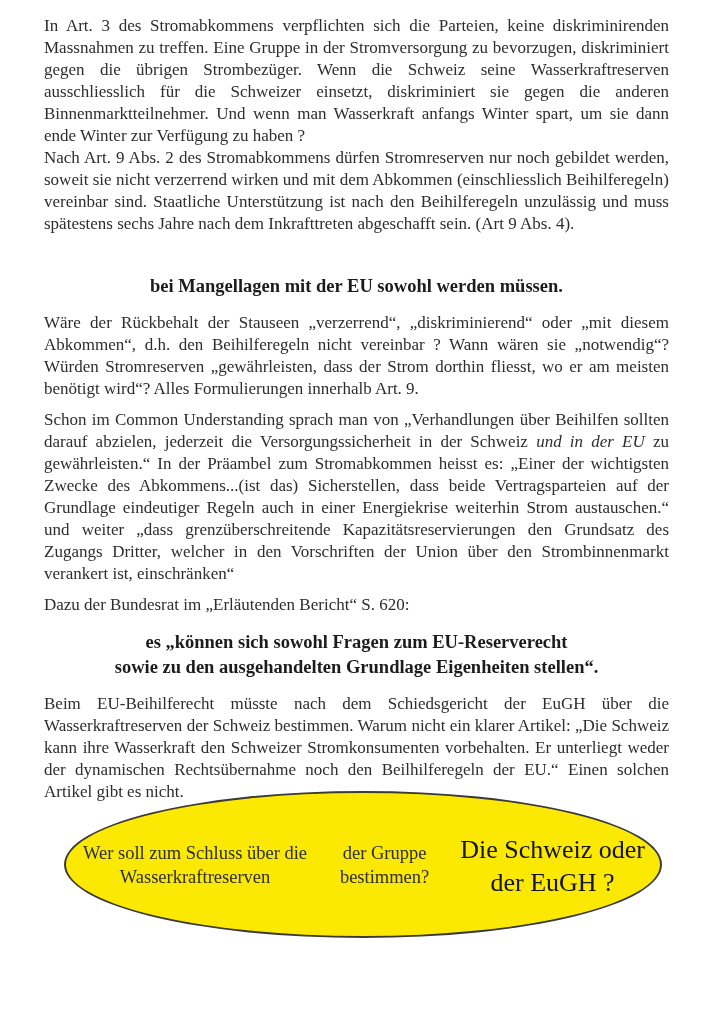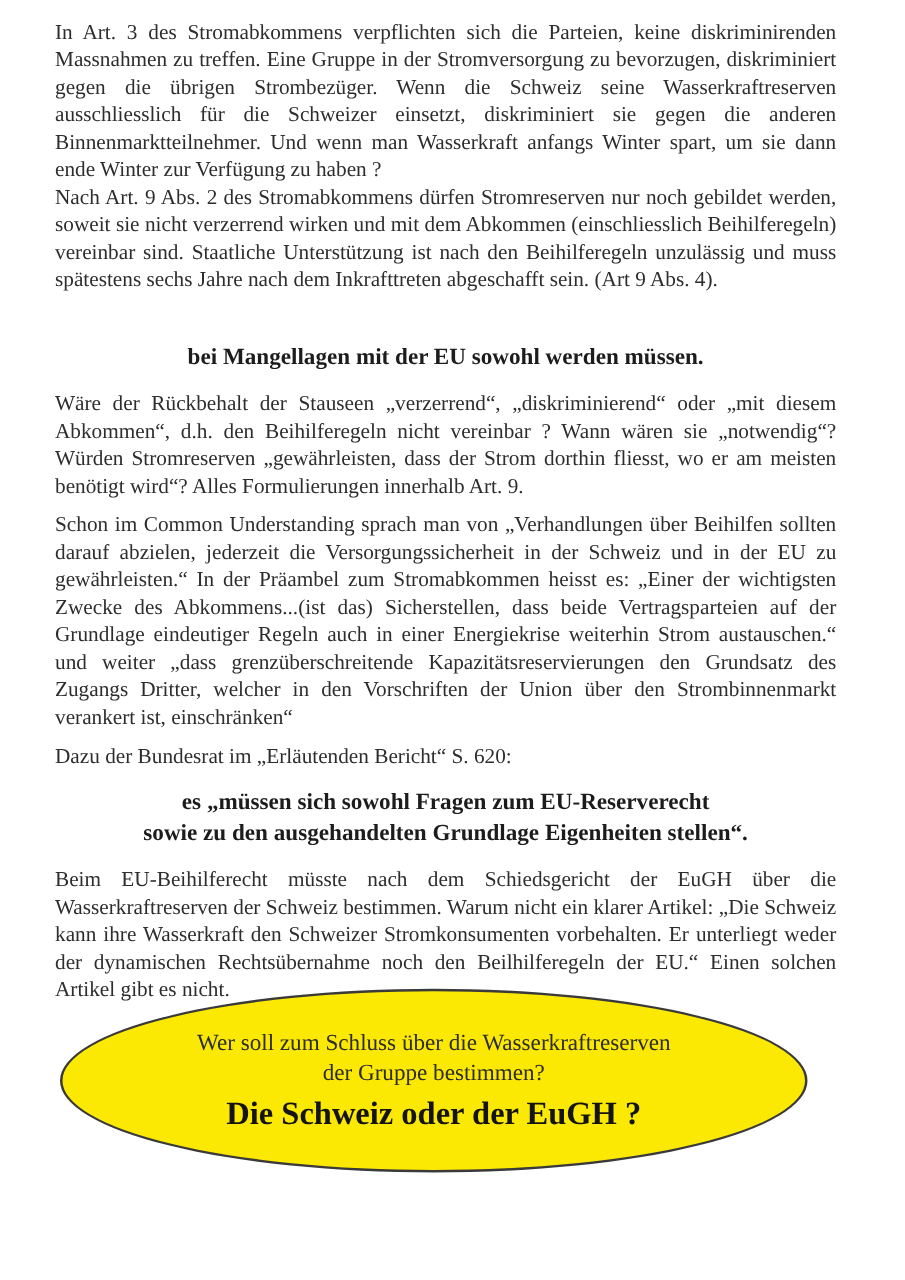--- a/index.html
+++ b/index.html
@@ -31,46 +31,47 @@
   }
   .center-heading {
     font-size: 18.5px;
     line-height: 25px;
     font-weight: bold;
     text-align: center;
     color: #1c1c1c;
     margin: 14px 0 13px 0;
   }
   .italic-seg {
+    font-style: italic;
   }
   .callout-ellipse {
     position: absolute;
-    left: 48px;
+    left: 64px;
     top: 791px;
     width: 598px;
     height: 147px;
     box-sizing: border-box;
     background: #fce903;
     border: 2px solid #3a3a3a;
     border-radius: 50%;
     display: flex;
-    flex-direction: column;
+    flex-direction: row;
     align-items: center;
     justify-content: center;
     text-align: center;
   }
   .callout-line {
     font-size: 18.5px;
     line-height: 24px;
     color: #2d2d2d;
   }
   .callout-line-bold {
     font-size: 26px;
     line-height: 33px;
-    font-weight: bold;
+    font-weight: normal;
     color: #141414;
     margin-top: 3px;
   }
 </style>
 </head>
 <body>
 
 <div class="page">
   <div class="content">
 
@@ -83,21 +84,21 @@
       <span>bei Mangellagen mit der EU sowohl werden müssen.</span>
     </div>
 
     <p>Wäre der Rückbehalt der Stauseen „verzerrend“, „diskriminierend“ oder „mit diesem Abkommen“, d.h. den Beihilferegeln nicht vereinbar ? Wann wären sie „notwendig“? Würden Stromreserven „gewährleisten, dass der Strom dorthin fliesst, wo er am meisten benötigt wird“? Alles Formulierungen innerhalb Art. 9.</p>
 
     <p><span>Schon im Common Understanding sprach man von „Verhandlungen über Beihilfen sollten darauf abzielen, jederzeit die Versorgungssicherheit in der Schweiz </span><span class="italic-seg">und in der EU</span><span> zu gewährleisten.“ In der Präambel zum Stromabkommen heisst es: „Einer der wichtigsten Zwecke des Abkommens...(ist das) Sicherstellen, dass beide Vertragsparteien auf der Grundlage eindeutiger Regeln auch in einer Energiekrise weiterhin Strom austauschen.“ und weiter „dass grenzüberschreitende Kapazitätsreservierungen den Grundsatz des Zugangs Dritter, welcher in den Vorschriften der Union über den Strombinnenmarkt verankert ist, einschränken“</span></p>
 
     <p>Dazu der Bundesrat im „Erläutenden Bericht“ S. 620:</p>
 
     <div class="center-heading">
-      <span>es „müssen sich sowohl Fragen zum EU-Reserverecht</span><br>
+      <span>es „können sich sowohl Fragen zum EU-Reserverecht</span><br>
       <span>sowie zu den ausgehandelten Grundlage Eigenheiten stellen“.</span>
     </div>
 
     <p>Beim EU-Beihilferecht müsste nach dem Schiedsgericht der EuGH über die Wasserkraftreserven der Schweiz bestimmen. Warum nicht ein klarer Artikel: „Die Schweiz kann ihre Wasserkraft den Schweizer Stromkonsumenten vorbehalten. Er unterliegt weder der dynamischen Rechtsübernahme noch den Beilhilferegeln der EU.“ Einen solchen Artikel gibt es nicht.</p>
   </div>
 
   <div class="callout-ellipse" style="background: rgb(252, 233, 3); border-color: rgb(58, 58, 58);">
     <div class="callout-line">Wer soll zum Schluss über die Wasserkraftreserven</div>
     <div class="callout-line">der Gruppe bestimmen?</div>
     <div class="callout-line-bold">Die Schweiz oder der EuGH ?</div>

